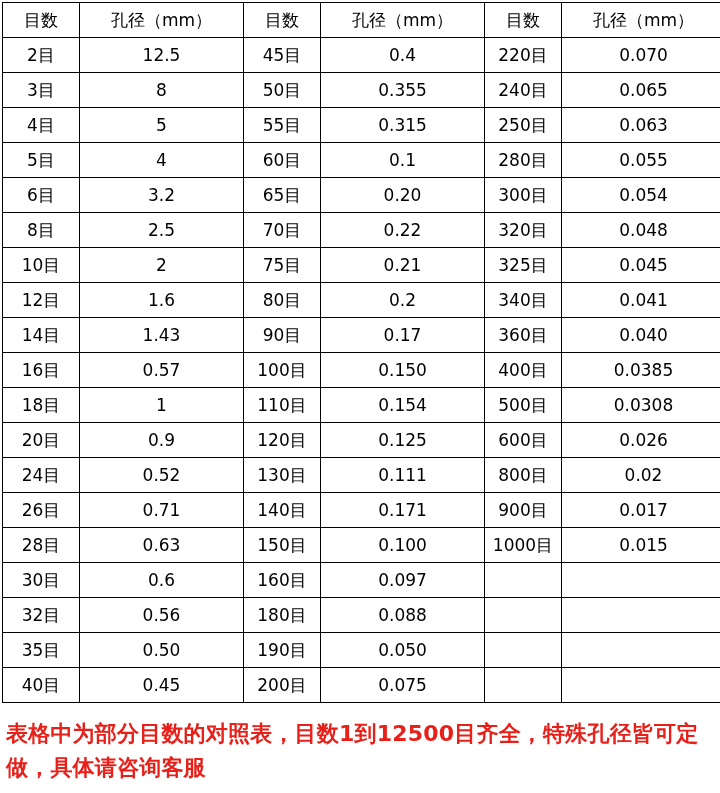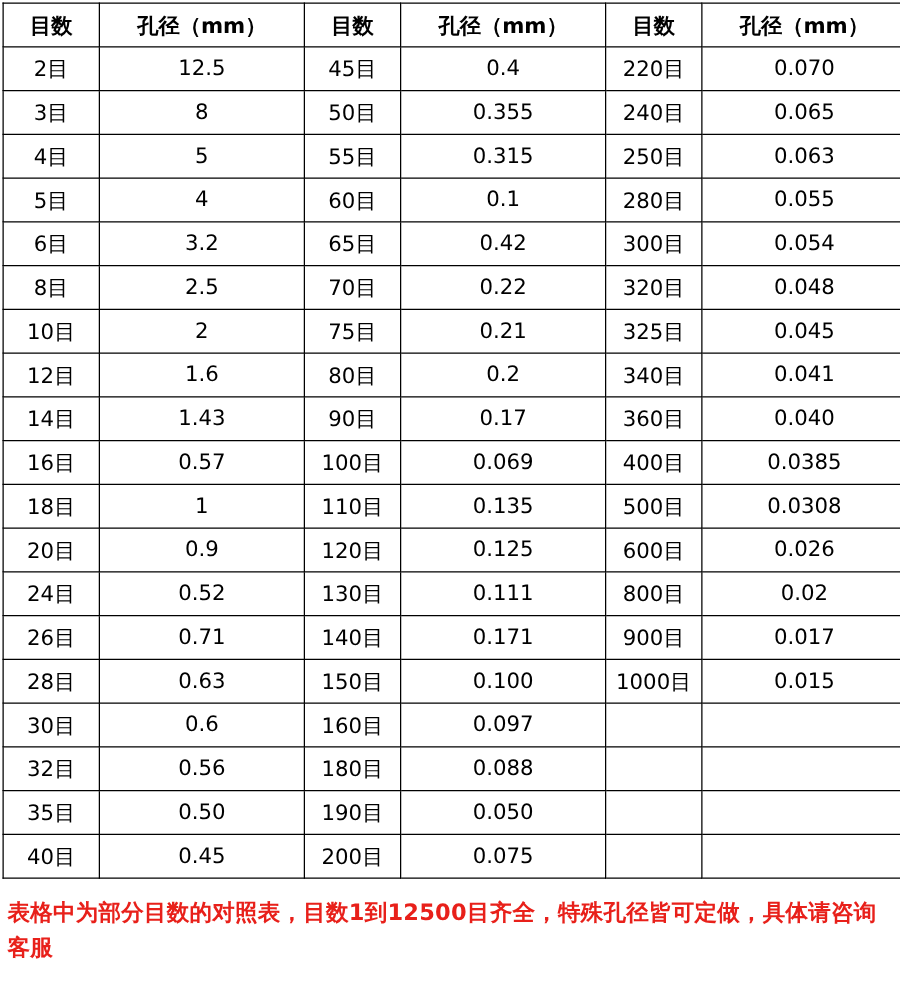--- a/index.html
+++ b/index.html
@@ -23,31 +23,31 @@
   #mesh-table td, #mesh-table th {
     border: 1px solid #000000;
     text-align: center;
     vertical-align: middle;
     height: 34px;
     font-size: 17px;
     font-weight: normal;
     padding: 0;
   }
   #mesh-table th {
-    font-weight: bold;
+    font-weight: normal;
     font-size: 17px;
   }
   .col-mesh { width: 76px; }
   .col-dia  { width: 163px; }
   .empty-cell {
     border: 1px solid #000000;
   }
   .note {
     margin: 14px 4px 0 6px;
-    font-size: 18px;
+    font-size: 22px;
     font-weight: bold;
     color: #e8201a;
     line-height: 1.55;
     letter-spacing: 0.2px;
   }
 </style>
 </head>
 <body>
 
 <table id="mesh-table">
@@ -91,21 +91,21 @@
         <td class="col-dia">4</td>
         <td class="col-mesh">60目</td>
         <td class="col-dia">0.1</td>
         <td class="col-mesh">280目</td>
         <td class="col-dia">0.055</td>
       </tr>
       <tr>
         <td class="col-mesh">6目</td>
         <td class="col-dia">3.2</td>
         <td class="col-mesh">65目</td>
-        <td class="col-dia">0.42</td>
+        <td class="col-dia">0.20</td>
         <td class="col-mesh">300目</td>
         <td class="col-dia">0.054</td>
       </tr>
       <tr>
         <td class="col-mesh">8目</td>
         <td class="col-dia">2.5</td>
         <td class="col-mesh">70目</td>
         <td class="col-dia">0.22</td>
         <td class="col-mesh">320目</td>
         <td class="col-dia">0.048</td>
@@ -131,29 +131,29 @@
         <td class="col-dia">1.43</td>
         <td class="col-mesh">90目</td>
         <td class="col-dia">0.17</td>
         <td class="col-mesh">360目</td>
         <td class="col-dia">0.040</td>
       </tr>
       <tr>
         <td class="col-mesh">16目</td>
         <td class="col-dia">0.57</td>
         <td class="col-mesh">100目</td>
-        <td class="col-dia">0.069</td>
+        <td class="col-dia">0.150</td>
         <td class="col-mesh">400目</td>
         <td class="col-dia">0.0385</td>
       </tr>
       <tr>
         <td class="col-mesh">18目</td>
         <td class="col-dia">1</td>
         <td class="col-mesh">110目</td>
-        <td class="col-dia">0.135</td>
+        <td class="col-dia">0.154</td>
         <td class="col-mesh">500目</td>
         <td class="col-dia">0.0308</td>
       </tr>
       <tr>
         <td class="col-mesh">20目</td>
         <td class="col-dia">0.9</td>
         <td class="col-mesh">120目</td>
         <td class="col-dia">0.125</td>
         <td class="col-mesh">600目</td>
         <td class="col-dia">0.026</td>

